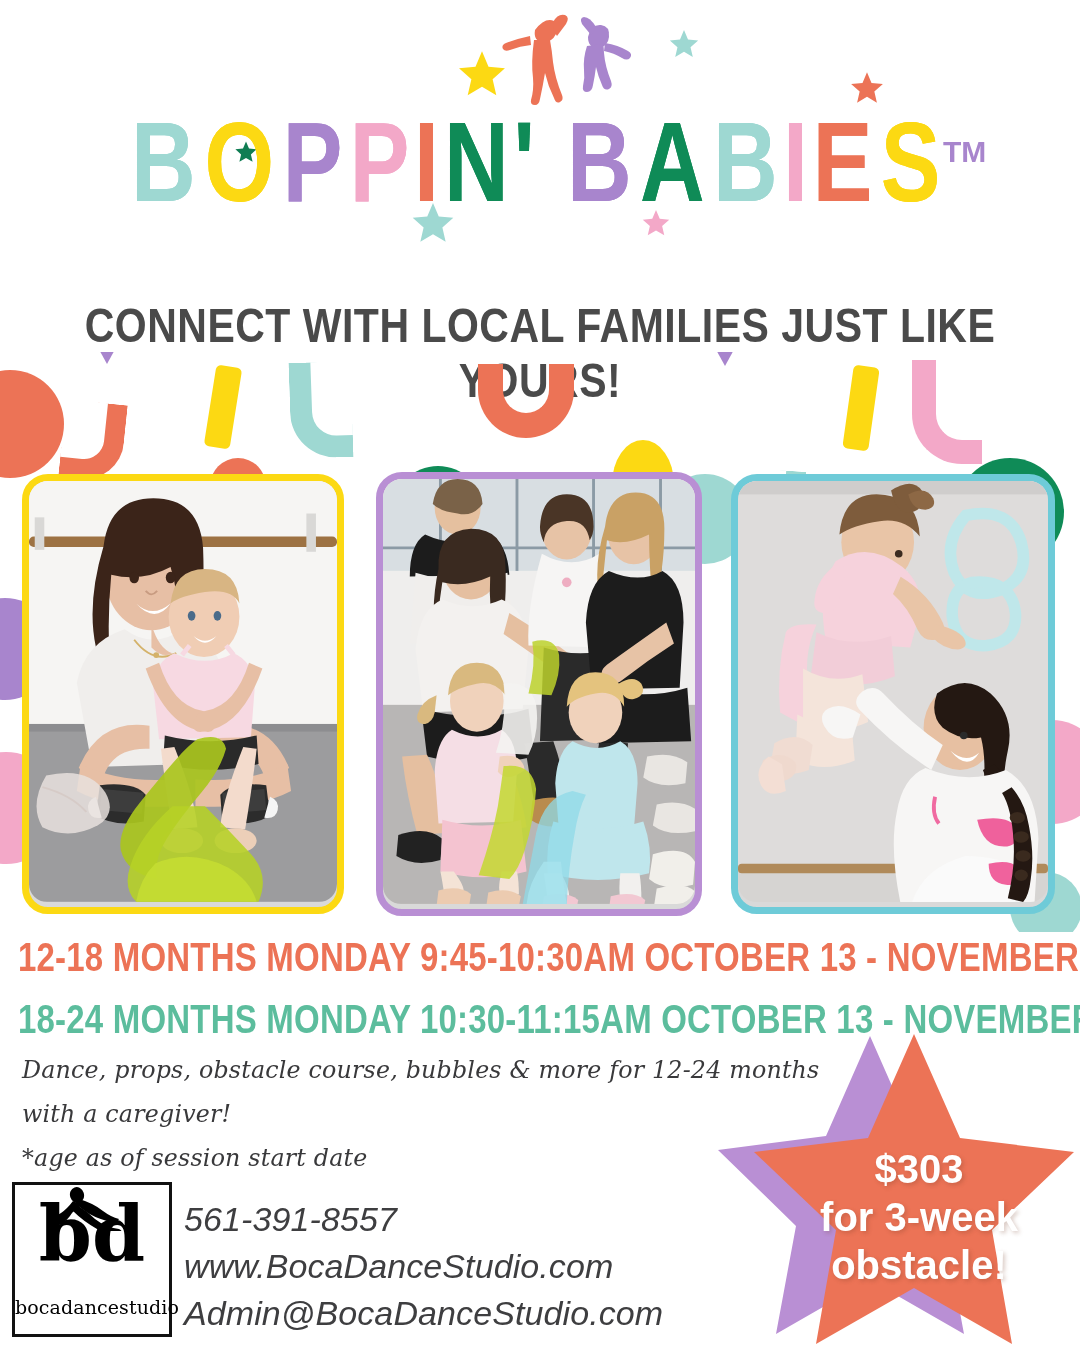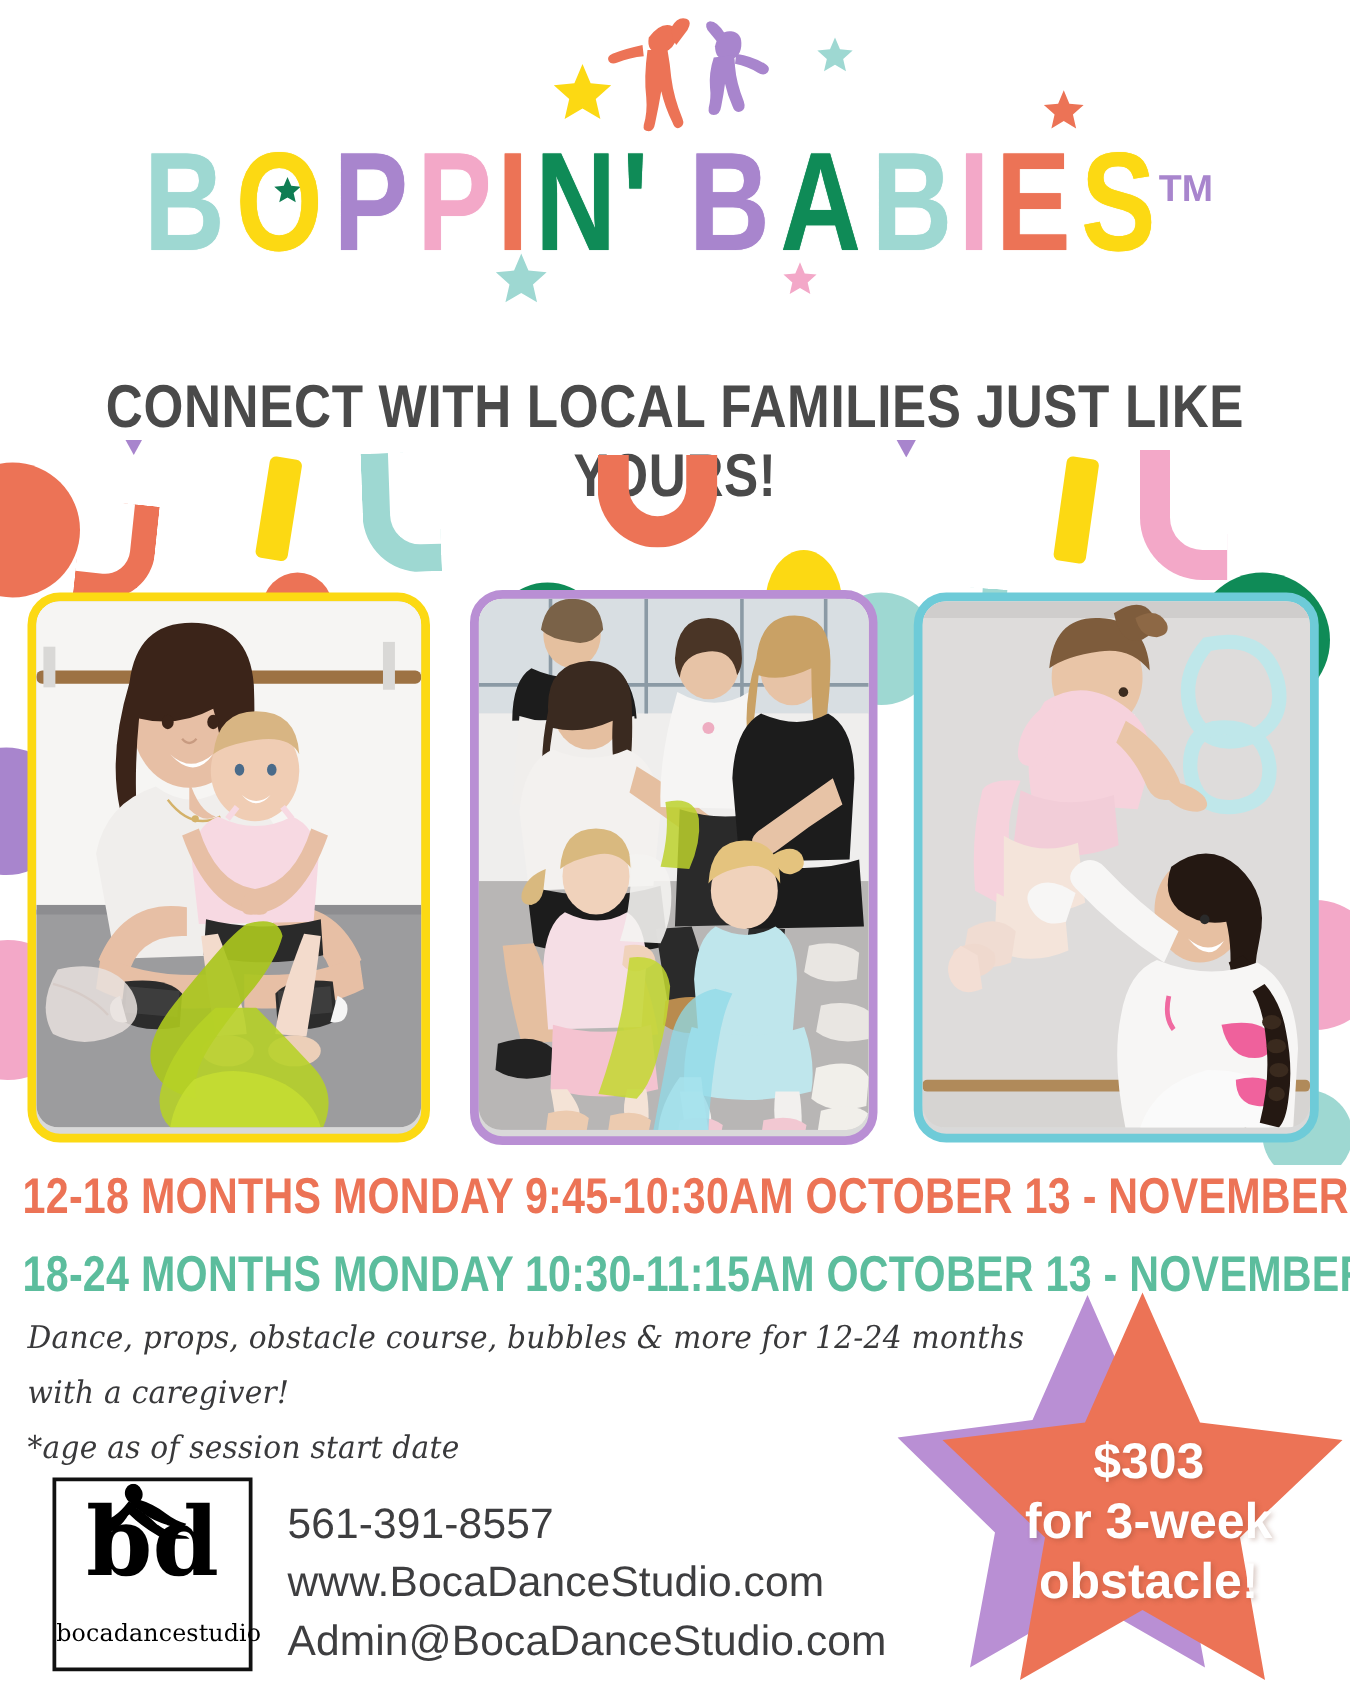--- a/index.html
+++ b/index.html
@@ -11,21 +11,21 @@
   }
   #flyer {
     position:relative;
     width:1080px; height:1350px;
     background:#ffffff;
     overflow:hidden;
   }
 
   
   #logo-block {
-    position:absolute; left:0; top:0; width:984px; height:285px;
+    position:absolute; left:16px; top:0; width:984px; height:285px;
   }
   #logo-figures {
     position:absolute; left:485px; top:14px; width:140px; height:100px;
   }
   .logo-wordmark {
     position:absolute; left:0; top:100px; width:1080px;
     text-align:center;
     white-space:nowrap;
     font-family:"Liberation Sans", sans-serif;
     font-weight:bold;
@@ -103,21 +103,21 @@
     font-style:italic;
     font-size:25px;
     color:#39393b;
     letter-spacing:0.2px;
     line-height:44px;
     transform:scaleX(0.95);
     transform-origin:left top;
   }
 
   
-  #footer { position:absolute; left:42px; top:1182px; z-index:6; display:flex; align-items:center; }
+  #footer { position:absolute; left:12px; top:1182px; z-index:6; display:flex; align-items:center; }
   #bd-logo {
     width:160px; height:155px;
     border:3px solid #111;
     position:relative;
     flex:0 0 auto;
   }
   #bd-mark {
     position:absolute; left:0; right:0; top:6px;
     text-align:center;
     font-family:"DejaVu Serif", serif;
@@ -128,21 +128,21 @@
   }
   #bd-dancer { position:absolute; left:36px; top:2px; width:80px; height:44px; }
   #bd-name {
     position:absolute; left:0; right:0; bottom:16px;
     text-align:center;
     font-family:"DejaVu Serif", serif;
     font-size:19px;
     color:#000;
     letter-spacing:0.1px;
   }
-  #contact { margin-left:28px; padding-top:14px; }
+  #contact { margin-left:12px; padding-top:14px;font-style:italic; }
   .contact-line {
     font-family:"Liberation Sans", sans-serif;
     font-size:34px;
     color:#3e3e40;
     line-height:47px;
     letter-spacing:0.1px;
   }
 
   
   #price-badge {

